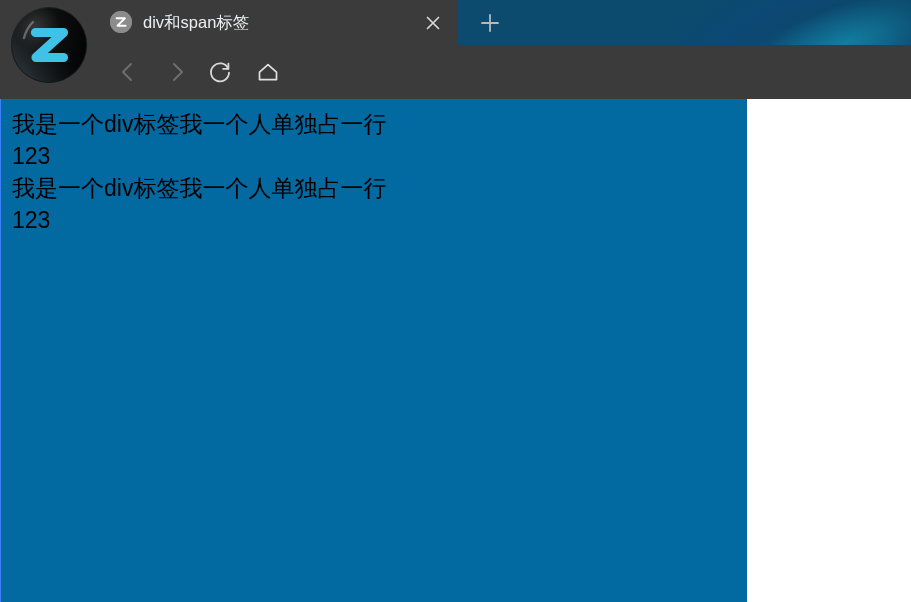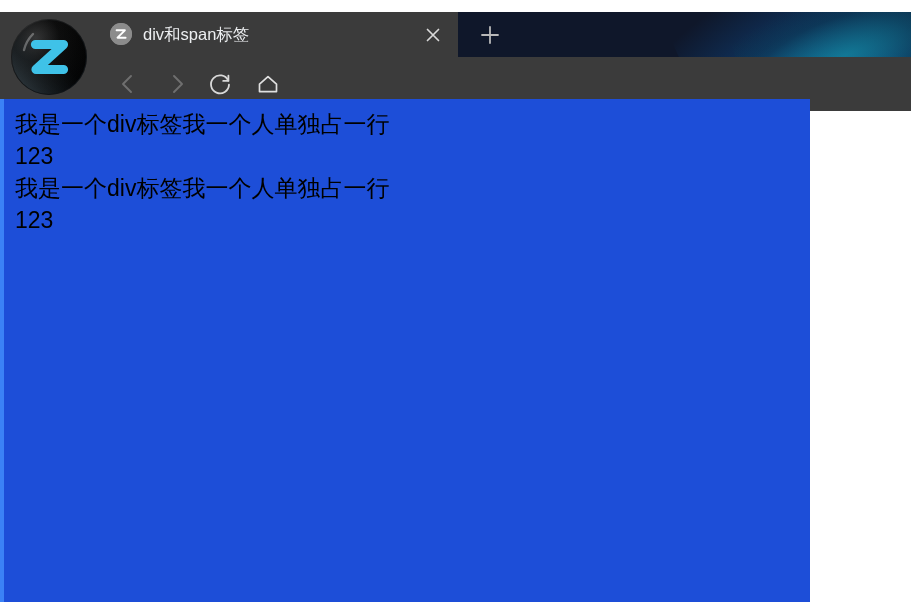--- a/index.html
+++ b/index.html
@@ -17,24 +17,24 @@
   #browser-window {
     position: relative;
     width: 911px;
     height: 602px;
     overflow: hidden;
   }
 
   
   #browser-chrome {
     position: absolute;
-    top: 12px; left: 0;
+    top: 0; left: 0;
     width: 911px;
     height: 99px;
-    background: #0f172a;
+    background: #0c4a6e;
     overflow: hidden;
   }
 
   
   .aurora {
     position: absolute;
     pointer-events: none;
   }
   .aurora-a {
     top: -60px; left: 690px;
@@ -132,24 +132,24 @@
   }
   #nav-back    { left: 114px; }
   #nav-forward { left: 163px; }
   #nav-reload  { left: 207px; }
   #nav-home    { left: 254px; }
 
   
   #page-viewport {
     position: absolute;
     top: 99px; left: 0;
-    width: 810px;
+    width: 747px;
     height: 503px;
-    background: #1d4ed8;
-    border-left: 4px solid #3b82f6;
+    background: #0369a1;
+    border-left: 1px solid #3b82f6;
     box-sizing: border-box;
     overflow: hidden;
   }
 
   #page-body {
     position: absolute;
     top: 9px; left: 11px;
     width: 880px;
   }
 

